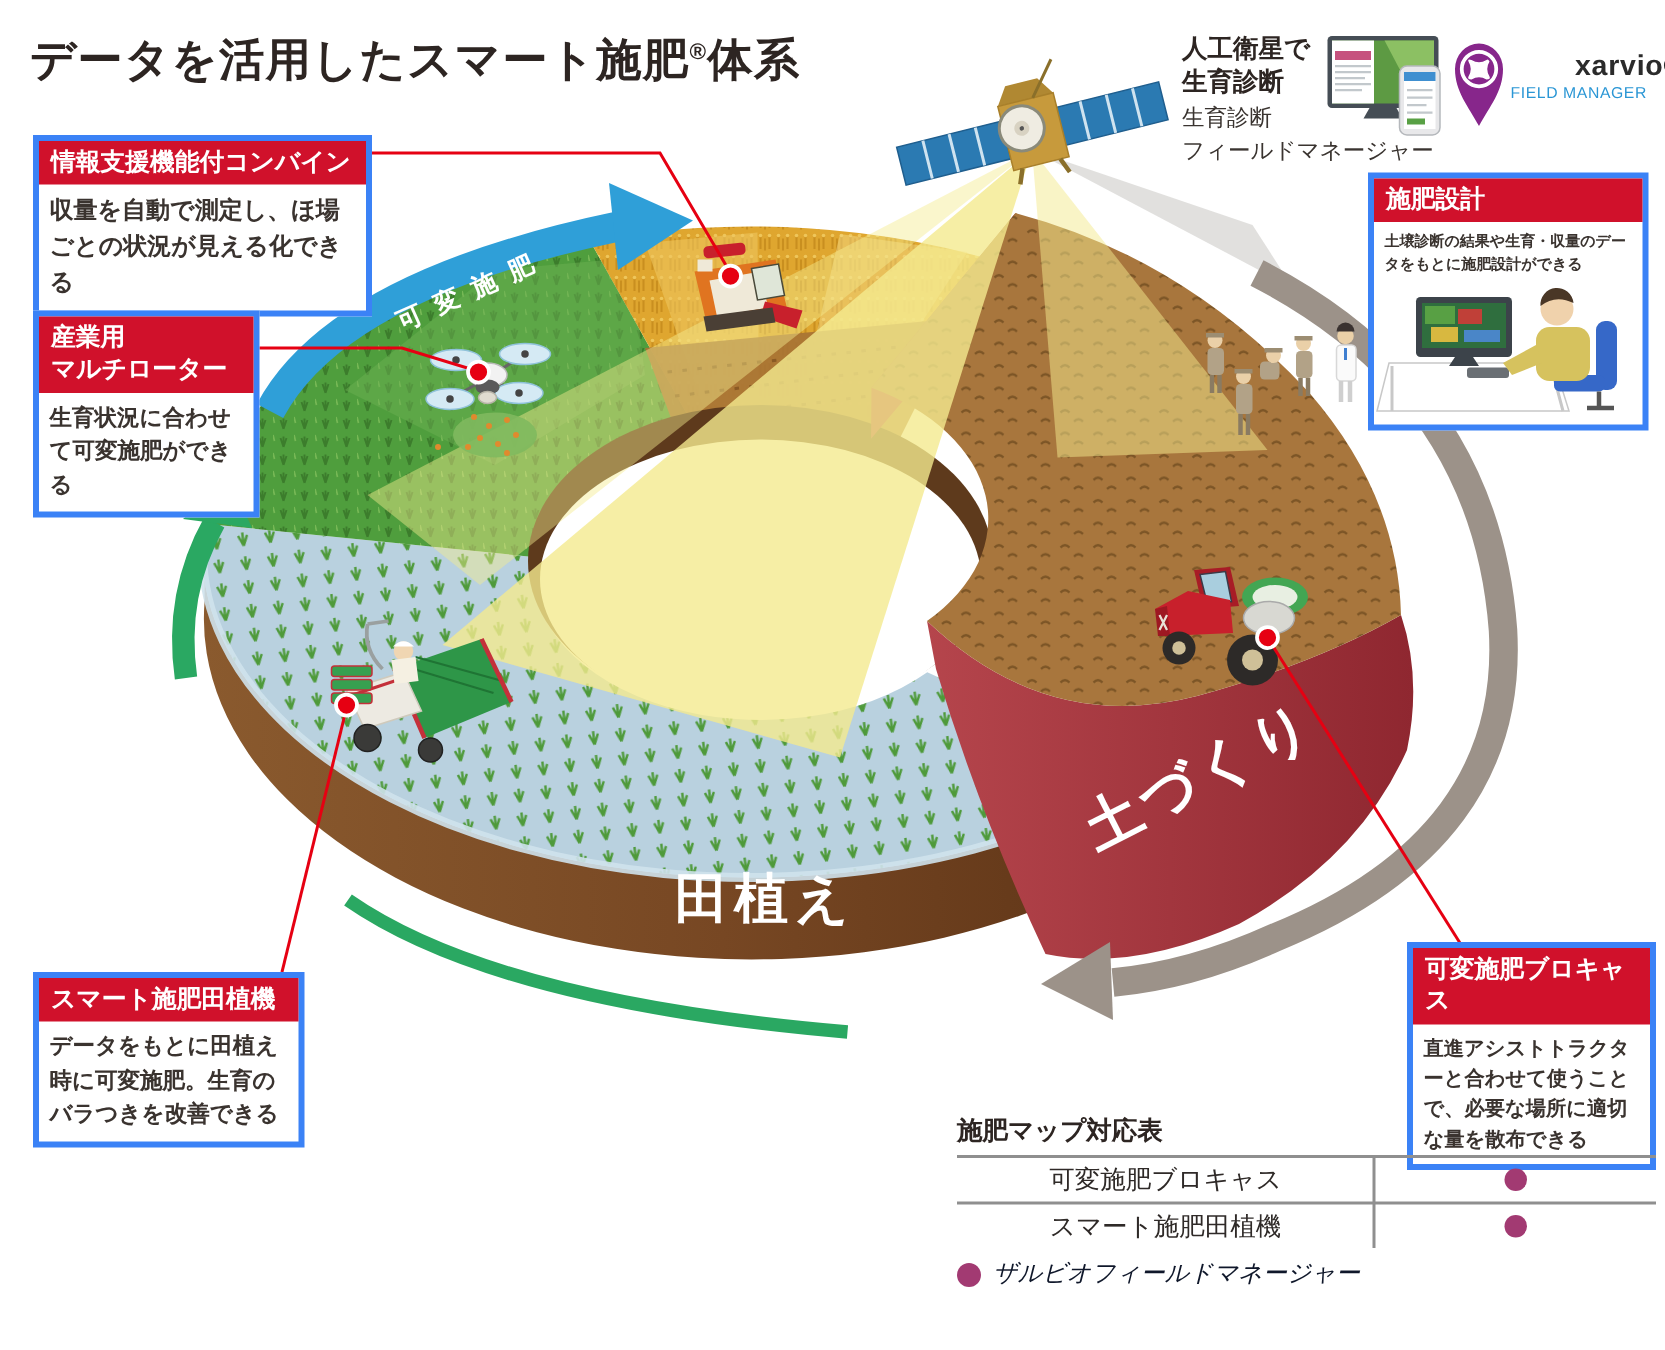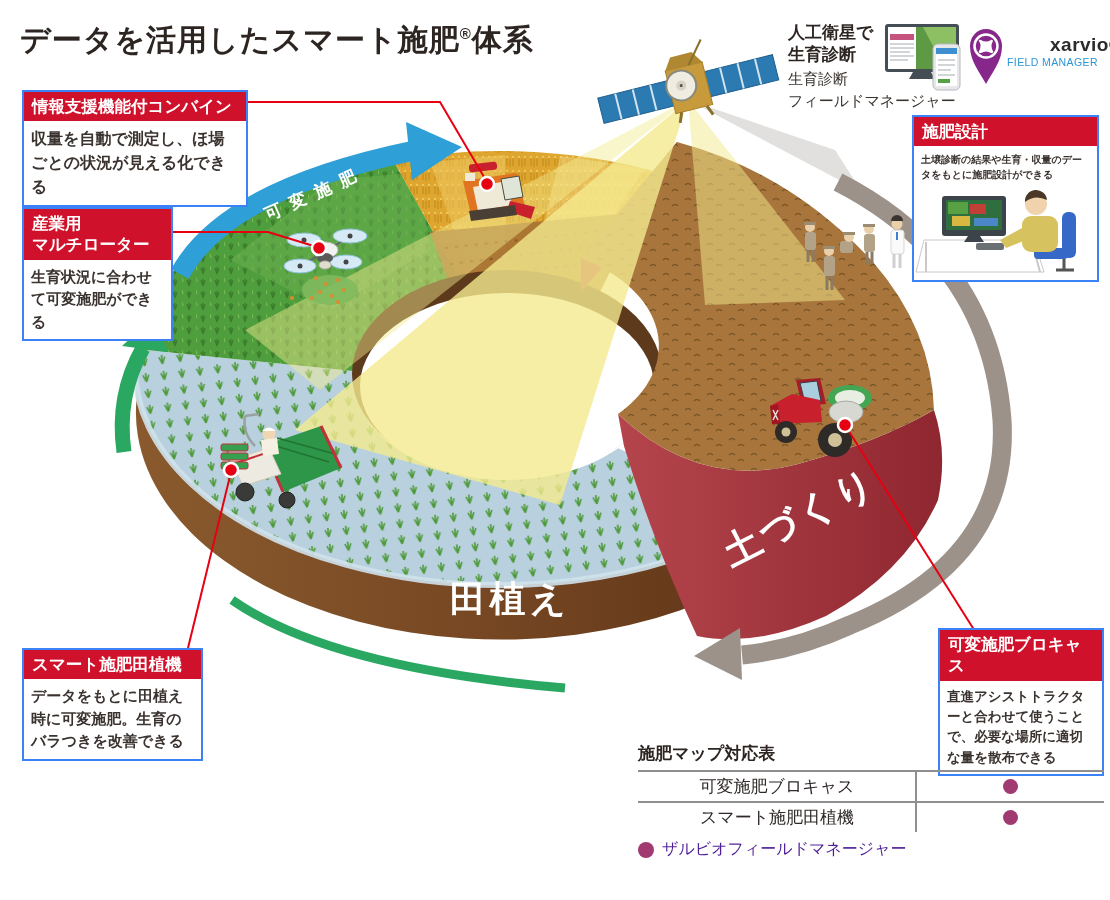--- a/index.html
+++ b/index.html
@@ -11,21 +11,21 @@
   
   #main-title{left:20px;top:20px;font-size:30px;font-weight:800;color:#2d2522;letter-spacing:1px;white-space:nowrap;}
   #main-title sup{font-size:15px;font-weight:700;}
   
   #sat-head{left:788px;top:22px;font-size:17px;font-weight:800;line-height:1.3;color:#2d2522;}
   #sat-product{left:788px;top:68px;font-size:15px;line-height:1.45;color:#3a3430;white-space:nowrap;}
   
   #brand-name{left:1050px;top:34px;font-size:19px;font-weight:800;color:#2b2b2b;letter-spacing:.5px;}
   #brand-sub{left:1007px;top:56px;font-size:10.5px;font-weight:400;color:#2a96d5;letter-spacing:.4px;}
   
-  .callout{position:absolute;background:#fff;border:2px solid #3b82f6;box-sizing:border-box;}
+  .callout{position:absolute;background:#fff;border:4px solid #3b82f6;box-sizing:border-box;}
   .callout .hd{background:#d0112b;color:#fff;font-weight:800;font-size:16.5px;line-height:1.3;padding:4px 8px;}
   .callout .bd{padding:6px 7px;color:#3a332f;font-weight:600;line-height:1.5;}
   #co-combine{left:22px;top:90px;width:226px;}
   #co-combine .bd{font-size:16px;}
   #co-multirotor{left:22px;top:207px;width:151px;}
   #co-multirotor .bd{font-size:15px;}
   #co-design{left:912px;top:115px;width:187px;}
   #co-design .bd{font-size:10px;padding-bottom:2px;}
   #co-transplanter{left:22px;top:648px;width:181px;}
   #co-transplanter .bd{font-size:15px;}
@@ -41,21 +41,21 @@
   
   #support-table{left:638px;top:742px;width:466px;}
   #support-table .t-title{font-size:17px;font-weight:800;color:#2d2522;margin-bottom:5px;}
   #t-rows{position:relative;}
   .t-row{display:flex;align-items:center;height:29px;border-top:2px solid #8f8f8f;}
   .t-row:last-child{border-bottom:2px solid #8f8f8f;}
   .t-label{flex:1;text-align:center;font-size:17px;font-weight:500;color:#2f2a28;}
   .t-dotcell{width:188px;display:flex;justify-content:center;align-items:center;}
   .dot{width:15px;height:15px;border-radius:50%;background:#a23a72;}
   #t-divider{position:absolute;left:277px;top:0;bottom:0;width:2px;background:#8f8f8f;}
-  #t-legend{display:flex;align-items:center;gap:8px;margin-top:7px;font-size:16px;color:#4c1d95;}
+  #t-legend{display:flex;align-items:center;gap:8px;margin-top:7px;font-size:16px;color:#0f172a;font-style:italic;}
   #t-legend .dot{width:16px;height:16px;}
 </style>
 </head>
 <body>
 
 <div id="canvas">
 
   <svg class="abs" style="left:0;top:0" width="1110" height="900" viewBox="0 0 1110 900">
     <defs>
       <pattern id="paddyp" width="18" height="16" patternUnits="userSpaceOnUse" patternTransform="rotate(-7)">

